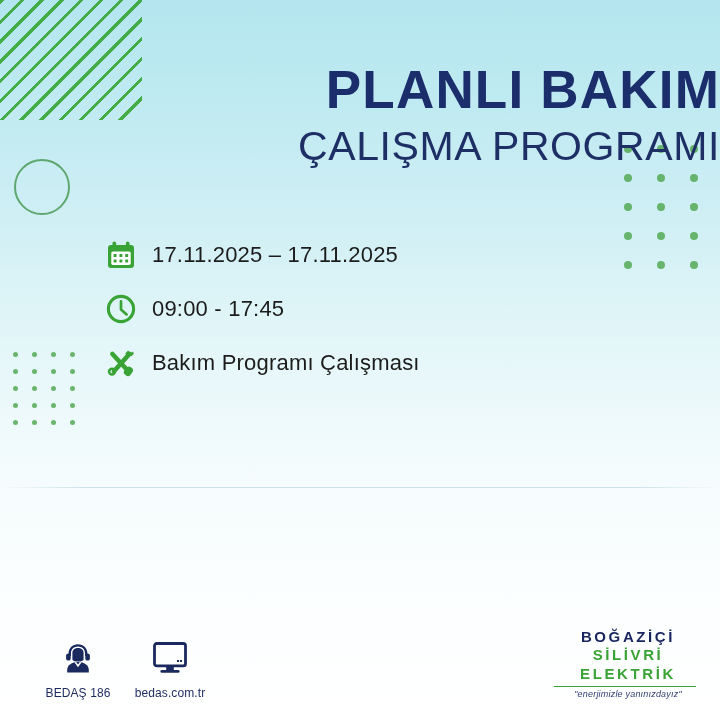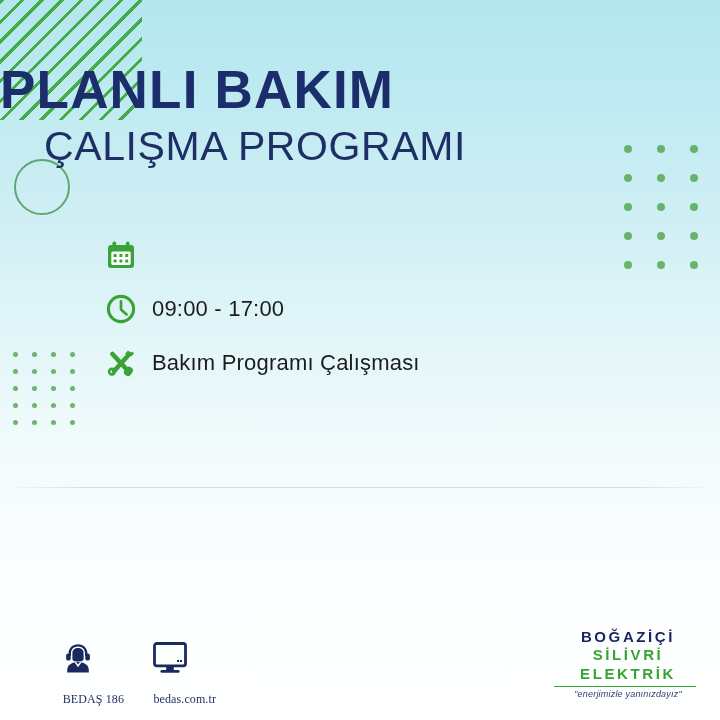--- a/index.html
+++ b/index.html
@@ -96,21 +96,21 @@
         rgba(150,195,205,.45) 88%,
         rgba(150,195,205,0) 100%);
   }
 
   
   .title-block {
     position: absolute;
     left: 0;
     top: 62px;
     width: 720px;
-    text-align: left;
+    text-align: right;
   }
   #title-main {
     font-size: 53px;
     font-weight: 800;
     letter-spacing: 1.2px;
     color: #1b2d6b;
     line-height: 1.06;
     margin: 0;
     font-family: "Liberation Sans", sans-serif;
   }
@@ -166,26 +166,25 @@
     width: 92px;
     text-align: center;
   }
   .contact-icon {
     height: 40px;
     display: flex;
     align-items: center;
     justify-content: center;
   }
   .contact-label {
-    margin-top: 14px;
+    margin-top: 8px;
     font-size: 12px;
     color: #1b2a5e;
     letter-spacing: .1px;
-    font-family: Liberation Serif, serif;
-    text-align: right;
+    font-family: Liberation Sans, sans-serif;
   }
 
   
   .brand {
     position: absolute;
     right: 18px;
     top: 628px;
     width: 148px;
     text-align: center;
   }
@@ -281,30 +280,31 @@
           <g fill="#3aa335">
             <rect x="8.6" y="15" width="3" height="3" rx=".6"></rect>
             <rect x="14.4" y="15" width="3" height="3" rx=".6"></rect>
             <rect x="20.2" y="15" width="3" height="3" rx=".6"></rect>
             <rect x="8.6" y="20.4" width="3" height="3" rx=".6"></rect>
             <rect x="14.4" y="20.4" width="3" height="3" rx=".6"></rect>
             <rect x="20.2" y="20.4" width="3" height="3" rx=".6"></rect>
           </g>
         </svg>
       </div>
+      <div class="info-text">17.11.2025 – 17.11.2025</div>
     </div>
 
     <div class="info-row">
       <div class="info-icon">
         <svg width="32" height="32" viewBox="0 0 32 32" aria-hidden="true">
           <circle cx="16" cy="16" r="12.6" fill="none" stroke="#3aa335" stroke-width="3.1"></circle>
           <path d="M16 8.4 L16 16.4 L21.6 21.4" fill="none" stroke="#3aa335" stroke-width="2.7" stroke-linecap="round" stroke-linejoin="round"></path>
         </svg>
       </div>
-      <div class="info-text">09:00 - 17:00</div>
+      <div class="info-text">09:00 - 17:45</div>
     </div>
 
     <div class="info-row">
       <div class="info-icon">
         <svg width="32" height="32" viewBox="0 0 32 32" aria-hidden="true">
           <g stroke="#3aa335" stroke-width="4.6" stroke-linecap="round">
             <line x1="7.4" y1="7.0" x2="23.4" y2="24.2"></line>
           </g>
           <g stroke="#3aa335" stroke-width="4.6" stroke-linecap="round">
             <line x1="24.4" y1="7.0" x2="9.0" y2="24.2"></line>

